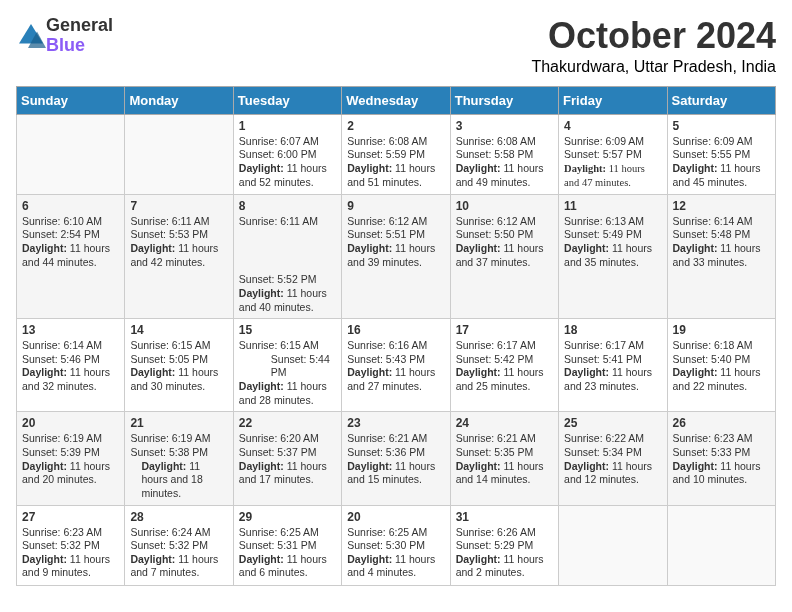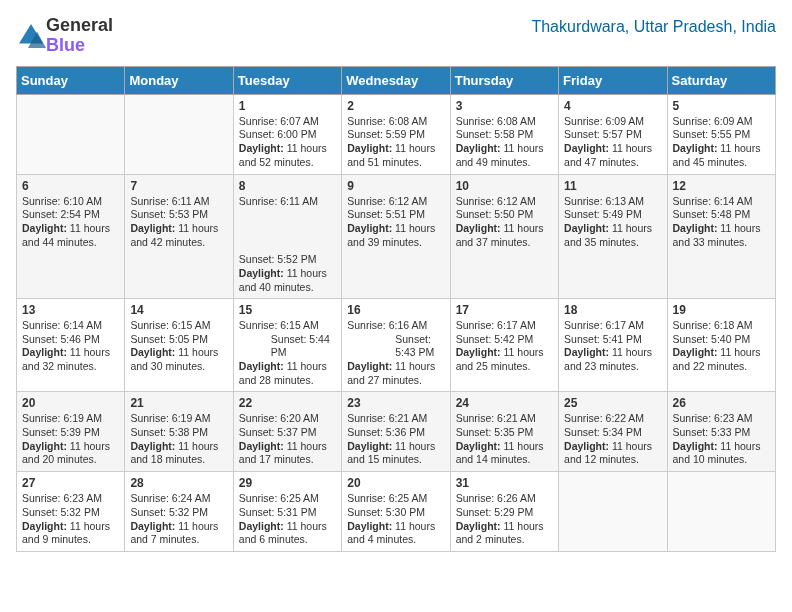--- a/index.html
+++ b/index.html
@@ -35,21 +35,21 @@
       text-align: right;
     }
     .month-year {
       font-size: 36px;
       font-weight: bold;
       color: #333;
       line-height: 1.1;
     }
     .location {
       font-size: 16px;
-      color: #0369a1;
+      color: #000000;
       margin-top: 2px;
     }
     table {
       width: 100%;
       border-collapse: collapse;
       table-layout: fixed;
     }
     thead tr th {
       background-color: #2980b9;
       color: #fff;
@@ -89,20 +89,21 @@
     <svg class="logo-icon" viewBox="0 0 40 40">
       <polygon points="20,4 36,30 4,30" fill="#2980b9"></polygon>
       <polygon points="28,14 40,36 16,36" fill="#1a5e8a" opacity="0.7"></polygon>
     </svg>
     <div class="logo-text">
       <div class="logo-general">General</div>
       <div class="logo-blue">Blue</div>
     </div>
   </div>
   <div class="title-block">
+    <div class="month-year">October 2024</div>
     <div class="location">Thakurdwara, Uttar Pradesh, India</div>
   </div>
 </div>
 
 <table>
   <thead>
     <tr>
     <th>Sunday</th>
         <th>Monday</th>
         <th>Tuesday</th>
@@ -131,21 +132,21 @@
         <td>
           <span class="day-number">3</span>
           <div style="line-height: 1.3;">Sunrise: 6:08 AM</div>
           <div style="line-height: 1.3;">Sunset: 5:58 PM</div>
           <div style="line-height: 1.3;"><strong>Daylight:</strong> 11 hours and 49 minutes.</div>
         </td>
         <td>
           <span class="day-number">4</span>
           <div style="line-height: 1.3;">Sunrise: 6:09 AM</div>
           <div style="line-height: 1.3;">Sunset: 5:57 PM</div>
-          <div style="line-height: 1.3;"><strong>Daylight:</strong> 11 hours and 47 minutes.</div>
+          <div style="line-height: 1.3; font-family: Liberation Serif, serif;"><strong>Daylight:</strong> 11 hours and 47 minutes.</div>
         </td>
         <td>
           <span class="day-number">5</span>
           <div style="line-height: 1.3;">Sunrise: 6:09 AM</div>
           <div style="line-height: 1.3;">Sunset: 5:55 PM</div>
           <div style="line-height: 1.3;"><strong>Daylight:</strong> 11 hours and 45 minutes.</div>
         </td>
       </tr>
       <tr>
         <td>
@@ -206,21 +207,21 @@
         </td>
         <td>
           <span class="day-number">15</span>
           <div style="line-height: 1.3;">Sunrise: 6:15 AM</div>
           <div style="line-height: 1.3; margin-left: 32px;">Sunset: 5:44 PM</div>
           <div style="line-height: 1.3;"><strong>Daylight:</strong> 11 hours and 28 minutes.</div>
         </td>
         <td>
           <span class="day-number">16</span>
           <div style="line-height: 1.3;">Sunrise: 6:16 AM</div>
-          <div style="line-height: 1.3; margin-left: 48px;">Sunset: 5:43 PM</div>
+          <div style="line-height: 1.3;">Sunset: 5:43 PM</div>
           <div style="line-height: 1.3;"><strong>Daylight:</strong> 11 hours and 27 minutes.</div>
         </td>
         <td>
           <span class="day-number">17</span>
           <div style="line-height: 1.3;">Sunrise: 6:17 AM</div>
           <div style="line-height: 1.3;">Sunset: 5:42 PM</div>
           <div style="line-height: 1.3;"><strong>Daylight:</strong> 11 hours and 25 minutes.</div>
         </td>
         <td>
           <span class="day-number">18</span>
@@ -239,21 +240,21 @@
         <td>
           <span class="day-number">20</span>
           <div style="line-height: 1.3;">Sunrise: 6:19 AM</div>
           <div style="line-height: 1.3;">Sunset: 5:39 PM</div>
           <div style="line-height: 1.3;"><strong>Daylight:</strong> 11 hours and 20 minutes.</div>
         </td>
         <td>
           <span class="day-number">21</span>
           <div style="line-height: 1.3;">Sunrise: 6:19 AM</div>
           <div style="line-height: 1.3;">Sunset: 5:38 PM</div>
-          <div style="line-height: 1.3;"><strong>Daylight:</strong> 11 hours and 18 minutes.</div>
+          <div style="line-height: 1.3; margin-left: 11px;"><strong>Daylight:</strong> 11 hours and 18 minutes.</div>
         </td>
         <td>
           <span class="day-number">22</span>
           <div style="line-height: 1.3;">Sunrise: 6:20 AM</div>
           <div style="line-height: 1.3;">Sunset: 5:37 PM</div>
           <div style="line-height: 1.3;"><strong>Daylight:</strong> 11 hours and 17 minutes.</div>
         </td>
         <td>
           <span class="day-number">23</span>
           <div style="line-height: 1.3;">Sunrise: 6:21 AM</div>

